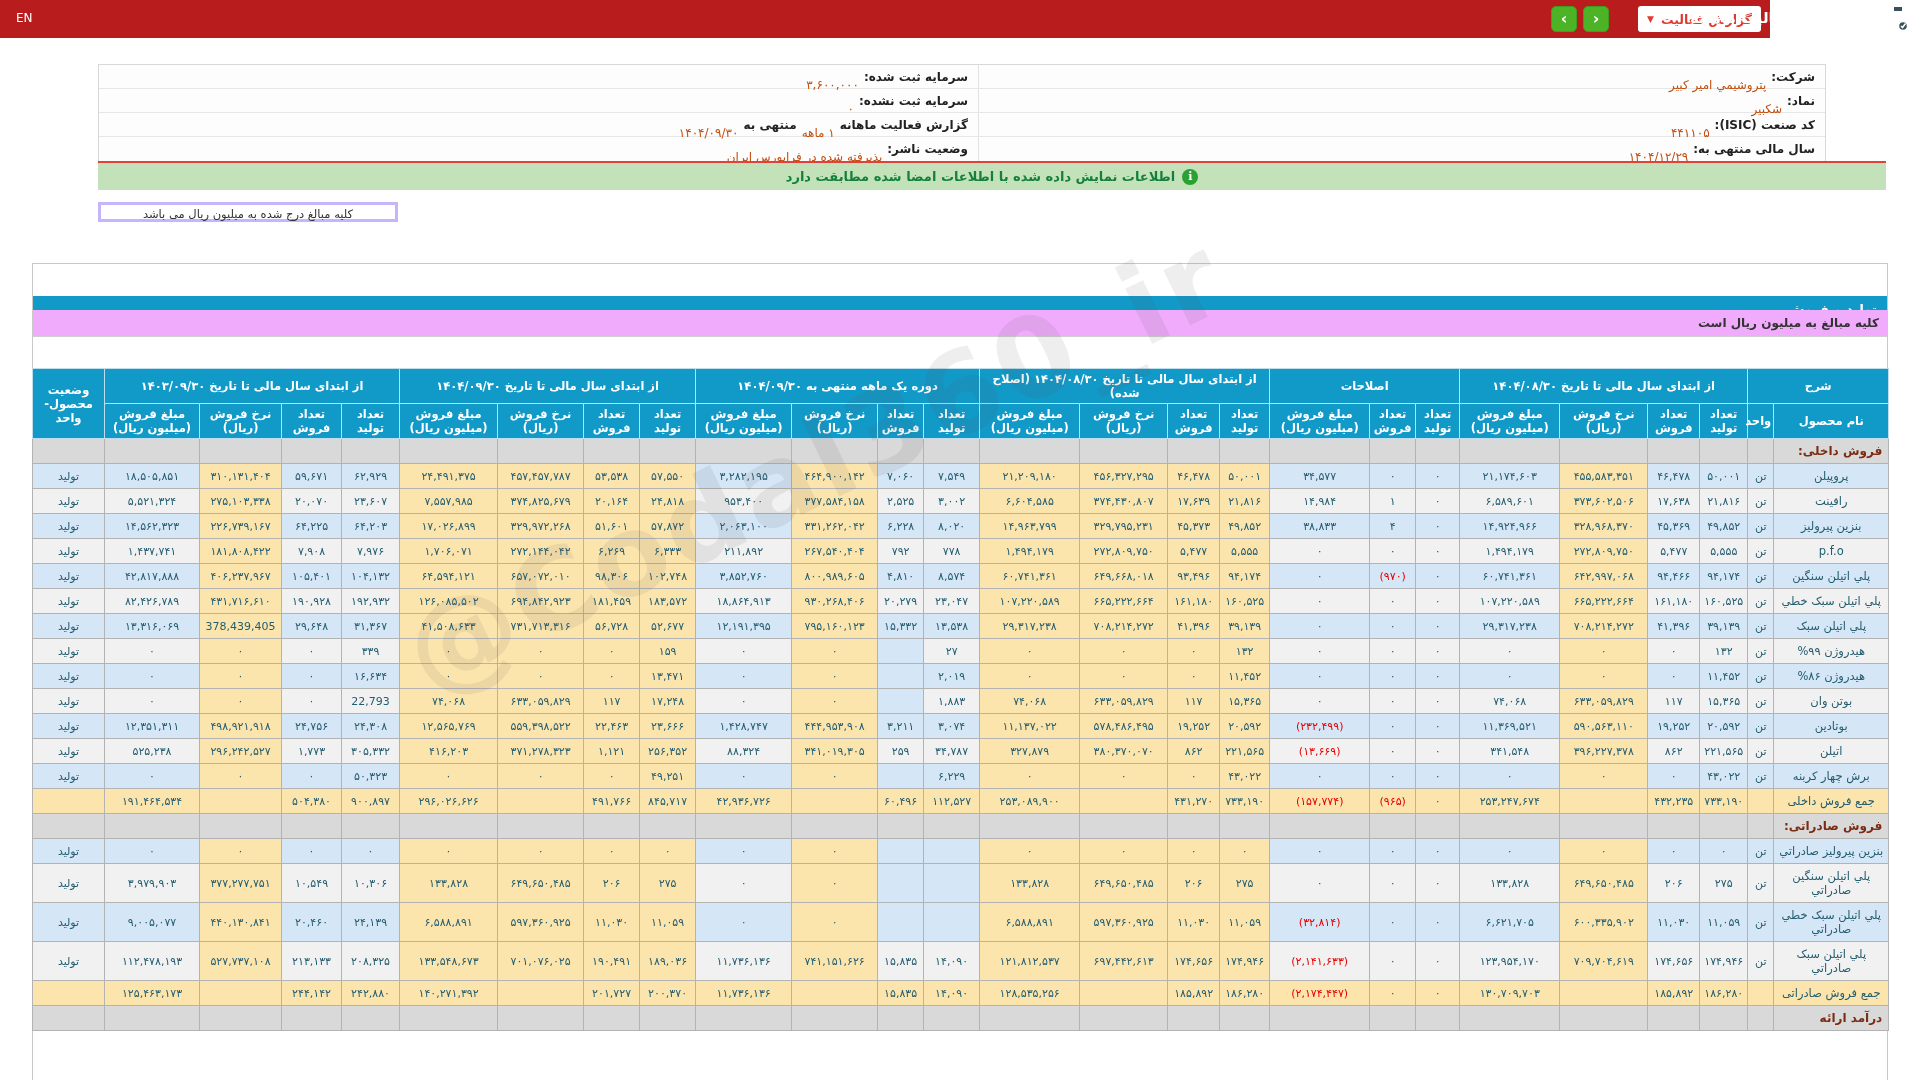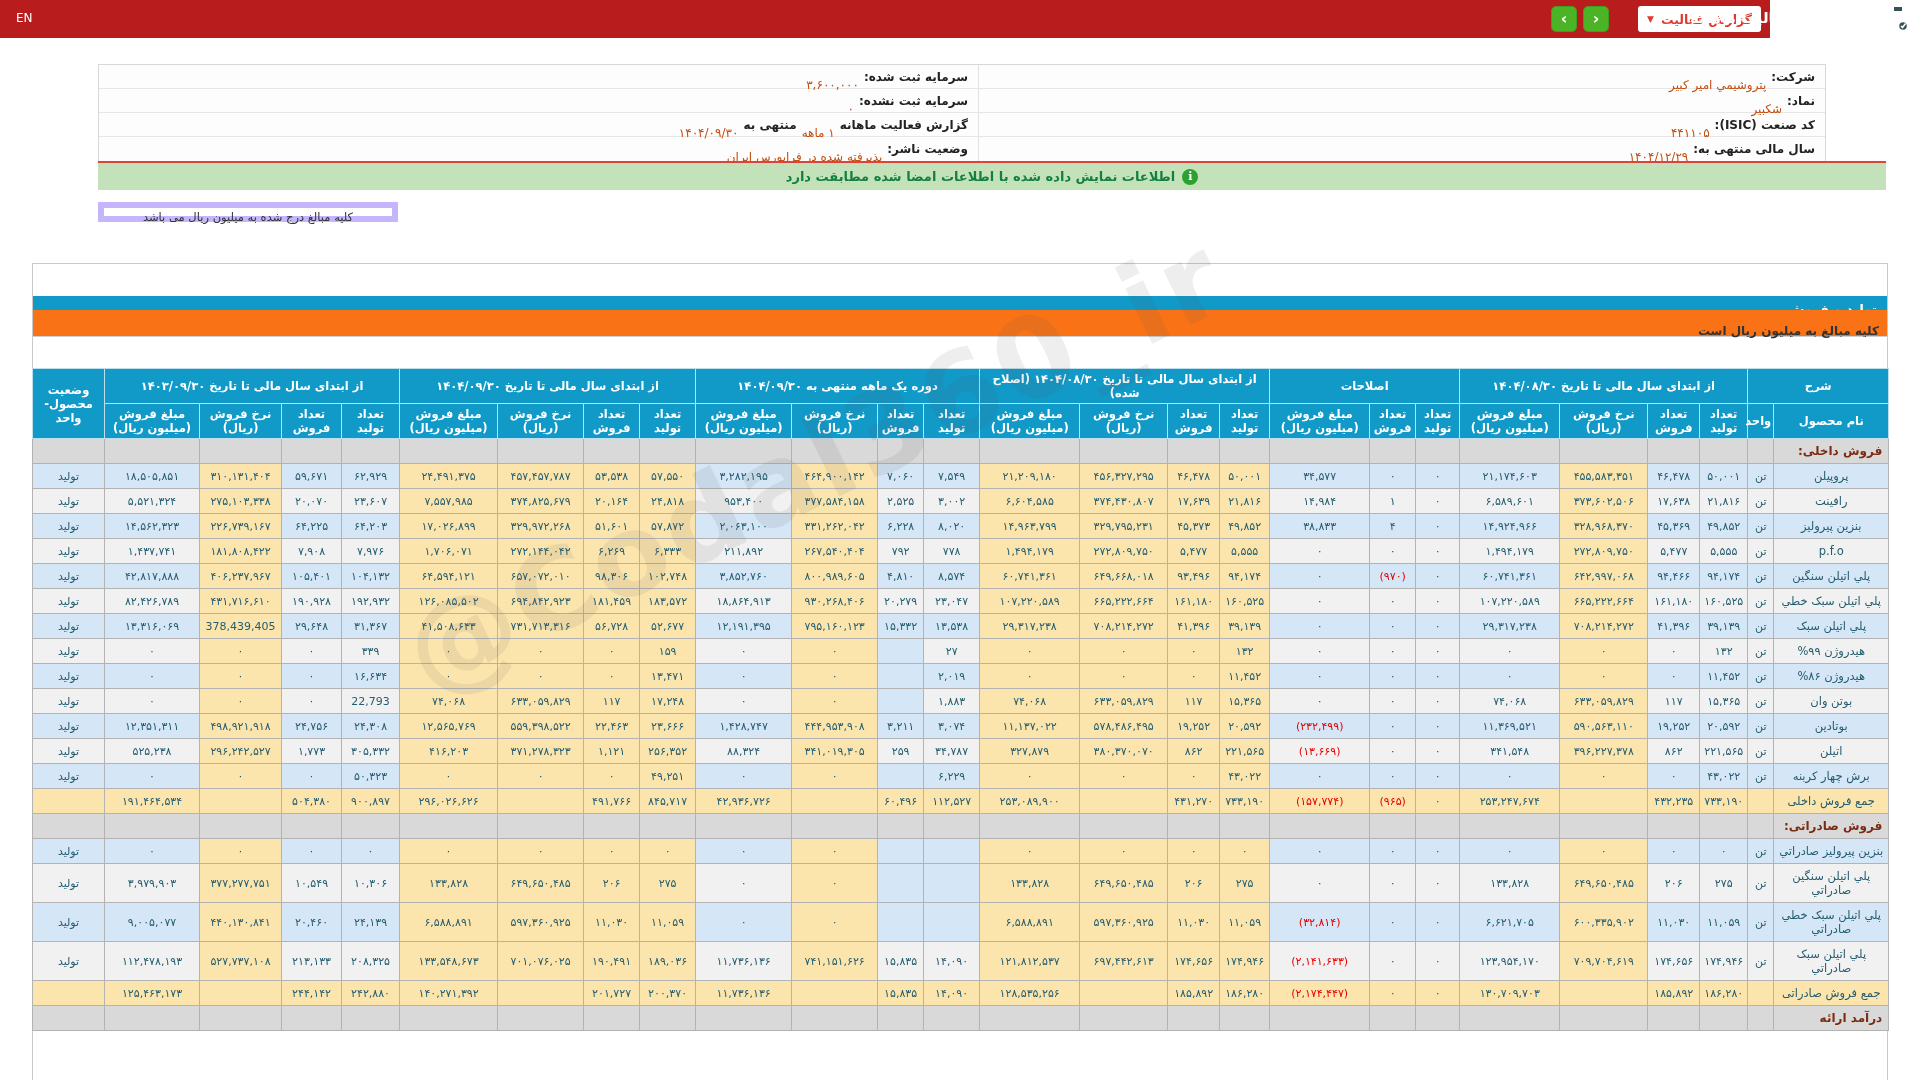--- a/index.html
+++ b/index.html
@@ -27,30 +27,30 @@
   .icell-l { width:880px; display:flex; align-items:center; padding:0 10px; gap:5px; }
   .ilabel { font-size:12px; font-weight:bold; color:#222; white-space:nowrap; }
   .ival { font-size:12px; color:#c34f11; white-space:nowrap;margin-top:16px; }
   
   .redline { position:absolute; left:98px; top:161px; width:1788px; height:2px; background:#e0423b; }
   .banner { position:absolute; left:98px; top:163px; width:1788px; height:27px; background:#c4e2ba;
     display:flex; align-items:center; justify-content:center; gap:7px; direction:rtl; }
   .banner-text { color:#15803d; font-size:13px; font-weight:bold; }
   .info-icon { width:16px; height:16px; border-radius:50%; background:#2aa131; color:#fff; font-size:11px;
     font-weight:bold; text-align:center; line-height:16px; font-family:"DejaVu Serif","Liberation Serif",serif; }
-  .notebox { position:absolute; left:98px; top:202px; width:300px; height:20px; border:6px solid #c4b5fd;
+  .notebox { position:absolute; left:98px; top:202px; width:300px; height:20px; border:3px solid #c4b5fd;
     background:#fff; font-size:11.5px; color:#333; text-align:center; line-height:18px; direction:rtl; }
   
   .panel { position:absolute; left:32px; top:263px; width:1856px; height:817px; border:1px solid #c9c9c9;
     border-bottom:none; background:#fff; }
   .ptitle { position:absolute; left:33px; top:296px; width:1854px; height:28px; background:#1199c8;
     color:#fff; font-weight:bold; font-size:13px; direction:rtl; text-align:right; padding:0 10px; line-height:28px; }
   .psub { position:absolute; left:33px; top:310px; width:1854px; height:27px; border-bottom:1px solid #cfcfcf;
-    background:#f97316; color:#333; font-weight:bold; font-size:12px; direction:rtl; text-align:right;
-    padding:8px 8px; line-height:26px; }
+    background:#f0abfc; color:#333; font-weight:bold; font-size:12px; direction:rtl; text-align:right;
+    padding:0 8px; line-height:26px; }
   
   .tblwrap { position:absolute; left:32px; top:368px; width:1856px; }
   table { width:100%; border-collapse:collapse; table-layout:fixed; direction:rtl; }
   th { background:#1199c8; color:#fff; font-size:11.5px; font-weight:bold; border:1px solid #bfdeed;
     padding:3px 2px; text-align:center; vertical-align:middle; }
   td { border:1px solid #b3b3b3; font-size:11px; color:#245d70; text-align:center; padding:5px 2px;
     vertical-align:middle; word-wrap:break-word; }
   td.nm { font-size:11.5px;margin-top:36px; }
   tr.secr td { background:#d9d9d9; height:24px; }
   tr.secr td.secname { color:#7c2c12; font-weight:bold; text-align:right; padding-right:6px; font-size:12px; }

